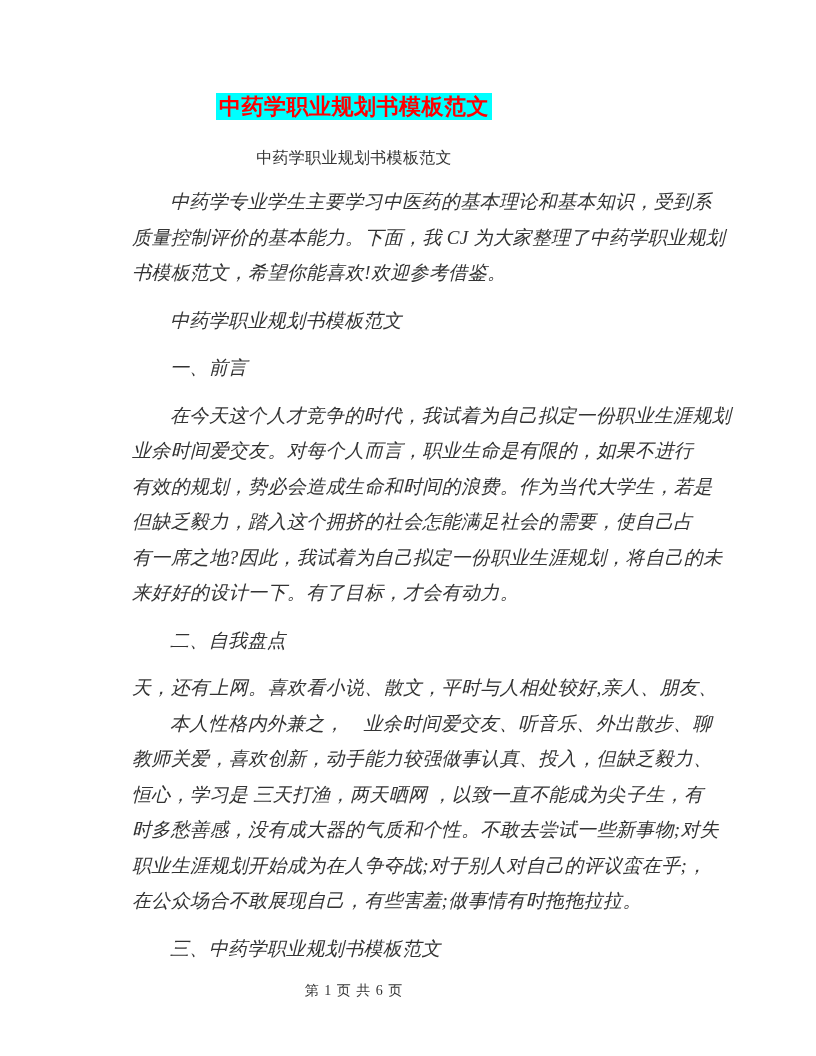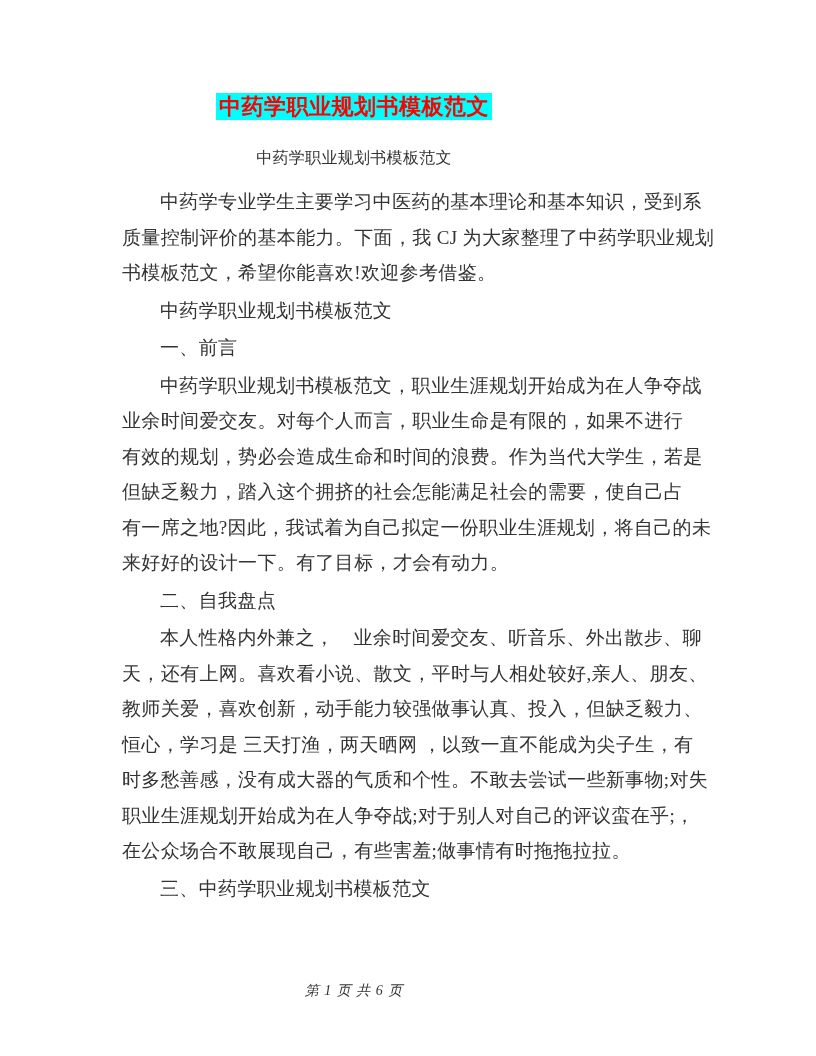--- a/index.html
+++ b/index.html
@@ -40,41 +40,41 @@
     line-height: 20px;
     color: #333333;
     letter-spacing: 0.3px;
   }
   .doc-body {
     margin: 16px 112px 0 120px;
     font-size: 19px;
     color: #333333;
   }
   .paragraph {
-    margin: 2px;
+    margin: 12px;
+    font-style: italic;
   }
   .line {
     line-height: 35.5px;
     letter-spacing: 0.35px;
     white-space: pre;
   }
   .line.first {
     text-indent: 2em;
   }
   .page-footer {
     position: absolute;
     top: 982px;
     left: 0;
     width: 100%;
     text-align: center;
     font-size: 14px;
     line-height: 18px;
     color: #333333;
     letter-spacing: 1px;
-    font-style: italic;
   }
 </style>
 </head>
 <body>
 
 <div class="page">
 
   <div class="doc-title">
     <span class="title-highlight" style="background: rgb(0, 255, 255); color: rgb(255, 0, 0);">中药学职业规划书模板范文</span>
   </div>
@@ -87,33 +87,33 @@
         <div class="line">质量控制评价的基本能力。下面，我 CJ 为大家整理了中药学职业规划</div>
         <div class="line">书模板范文，希望你能喜欢!欢迎参考借鉴。</div>
       </div>
       <div class="paragraph body">
         <div class="line first">中药学职业规划书模板范文</div>
       </div>
       <div class="paragraph heading">
         <div class="line first">一、前言</div>
       </div>
       <div class="paragraph body">
-        <div class="line first">中药学职业规划书模板范文，职业生涯规划开始成为在人争夺战</div>
+        <div class="line first">在今天这个人才竞争的时代，我试着为自己拟定一份职业生涯规划</div>
         <div class="line">业余时间爱交友。对每个人而言，职业生命是有限的，如果不进行</div>
         <div class="line">有效的规划，势必会造成生命和时间的浪费。作为当代大学生，若是</div>
         <div class="line">但缺乏毅力，踏入这个拥挤的社会怎能满足社会的需要，使自己占</div>
         <div class="line">有一席之地?因此，我试着为自己拟定一份职业生涯规划，将自己的未</div>
         <div class="line">来好好的设计一下。有了目标，才会有动力。</div>
       </div>
       <div class="paragraph heading">
         <div class="line first">二、自我盘点</div>
       </div>
       <div class="paragraph body">
+        <div class="line">天，还有上网。喜欢看小说、散文，平时与人相处较好,亲人、朋友、</div>
         <div class="line first">本人性格内外兼之，　业余时间爱交友、听音乐、外出散步、聊</div>
-        <div class="line">天，还有上网。喜欢看小说、散文，平时与人相处较好,亲人、朋友、</div>
         <div class="line">教师关爱，喜欢创新，动手能力较强做事认真、投入，但缺乏毅力、</div>
         <div class="line">恒心，学习是 三天打渔，两天晒网 ，以致一直不能成为尖子生，有</div>
         <div class="line">时多愁善感，没有成大器的气质和个性。不敢去尝试一些新事物;对失</div>
         <div class="line">职业生涯规划开始成为在人争夺战;对于别人对自己的评议蛮在乎;，</div>
         <div class="line">在公众场合不敢展现自己，有些害羞;做事情有时拖拖拉拉。</div>
       </div>
       <div class="paragraph heading">
         <div class="line first">三、中药学职业规划书模板范文</div>
       </div>
     </div>

